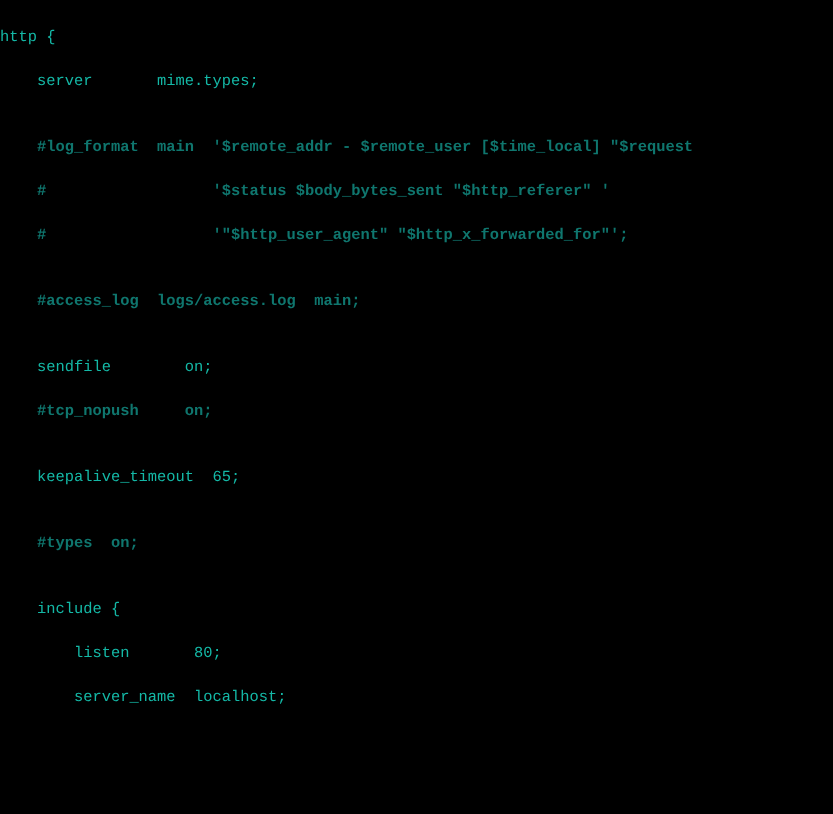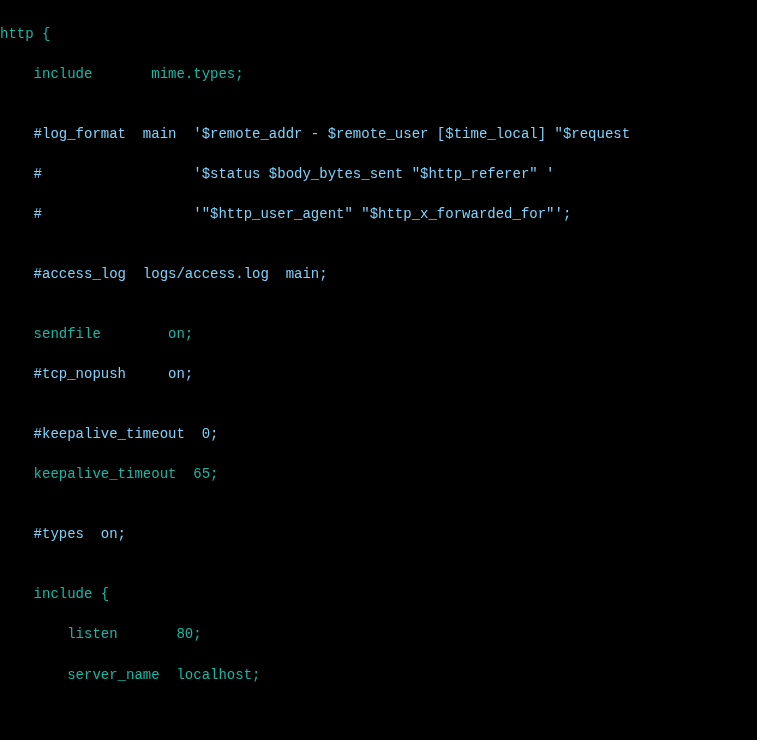--- a/index.html
+++ b/index.html
@@ -22,40 +22,40 @@
       white-space: pre;
     }
     .line {
       display: block;
       white-space: pre;
     }
     .normal {
       color: #14b8a6;
     }
     .comment {
-      color: #7dd3fc;
+      color: #0f766e;
+      font-weight: bold;
     }
   </style>
 </head>
 <body>
 
 <div class="code-container">
 <span class="line normal">http {</span>
-<span class="line normal">    include       mime.types;</span>
+<span class="line normal">    server       mime.types;</span>
 <span class="line normal"></span>
 <span class="line comment">    #log_format  main  '$remote_addr - $remote_user [$time_local] "$request</span>
 <span class="line comment">    #                  '$status $body_bytes_sent "$http_referer" '</span>
 <span class="line comment">    #                  '"$http_user_agent" "$http_x_forwarded_for"';</span>
 <span class="line normal"></span>
 <span class="line comment">    #access_log  logs/access.log  main;</span>
 <span class="line normal"></span>
 <span class="line normal">    sendfile        on;</span>
 <span class="line comment">    #tcp_nopush     on;</span>
 <span class="line normal"></span>
-<span class="line comment">    #keepalive_timeout  0;</span>
 <span class="line normal">    keepalive_timeout  65;</span>
 <span class="line normal"></span>
 <span class="line comment">    #types  on;</span>
 <span class="line normal"></span>
 <span class="line normal">    include {</span>
 <span class="line normal">        listen       80;</span>
 <span class="line normal">        server_name  localhost;</span>
 <span class="line normal"></span>
 
 <span class="line normal"></span>

